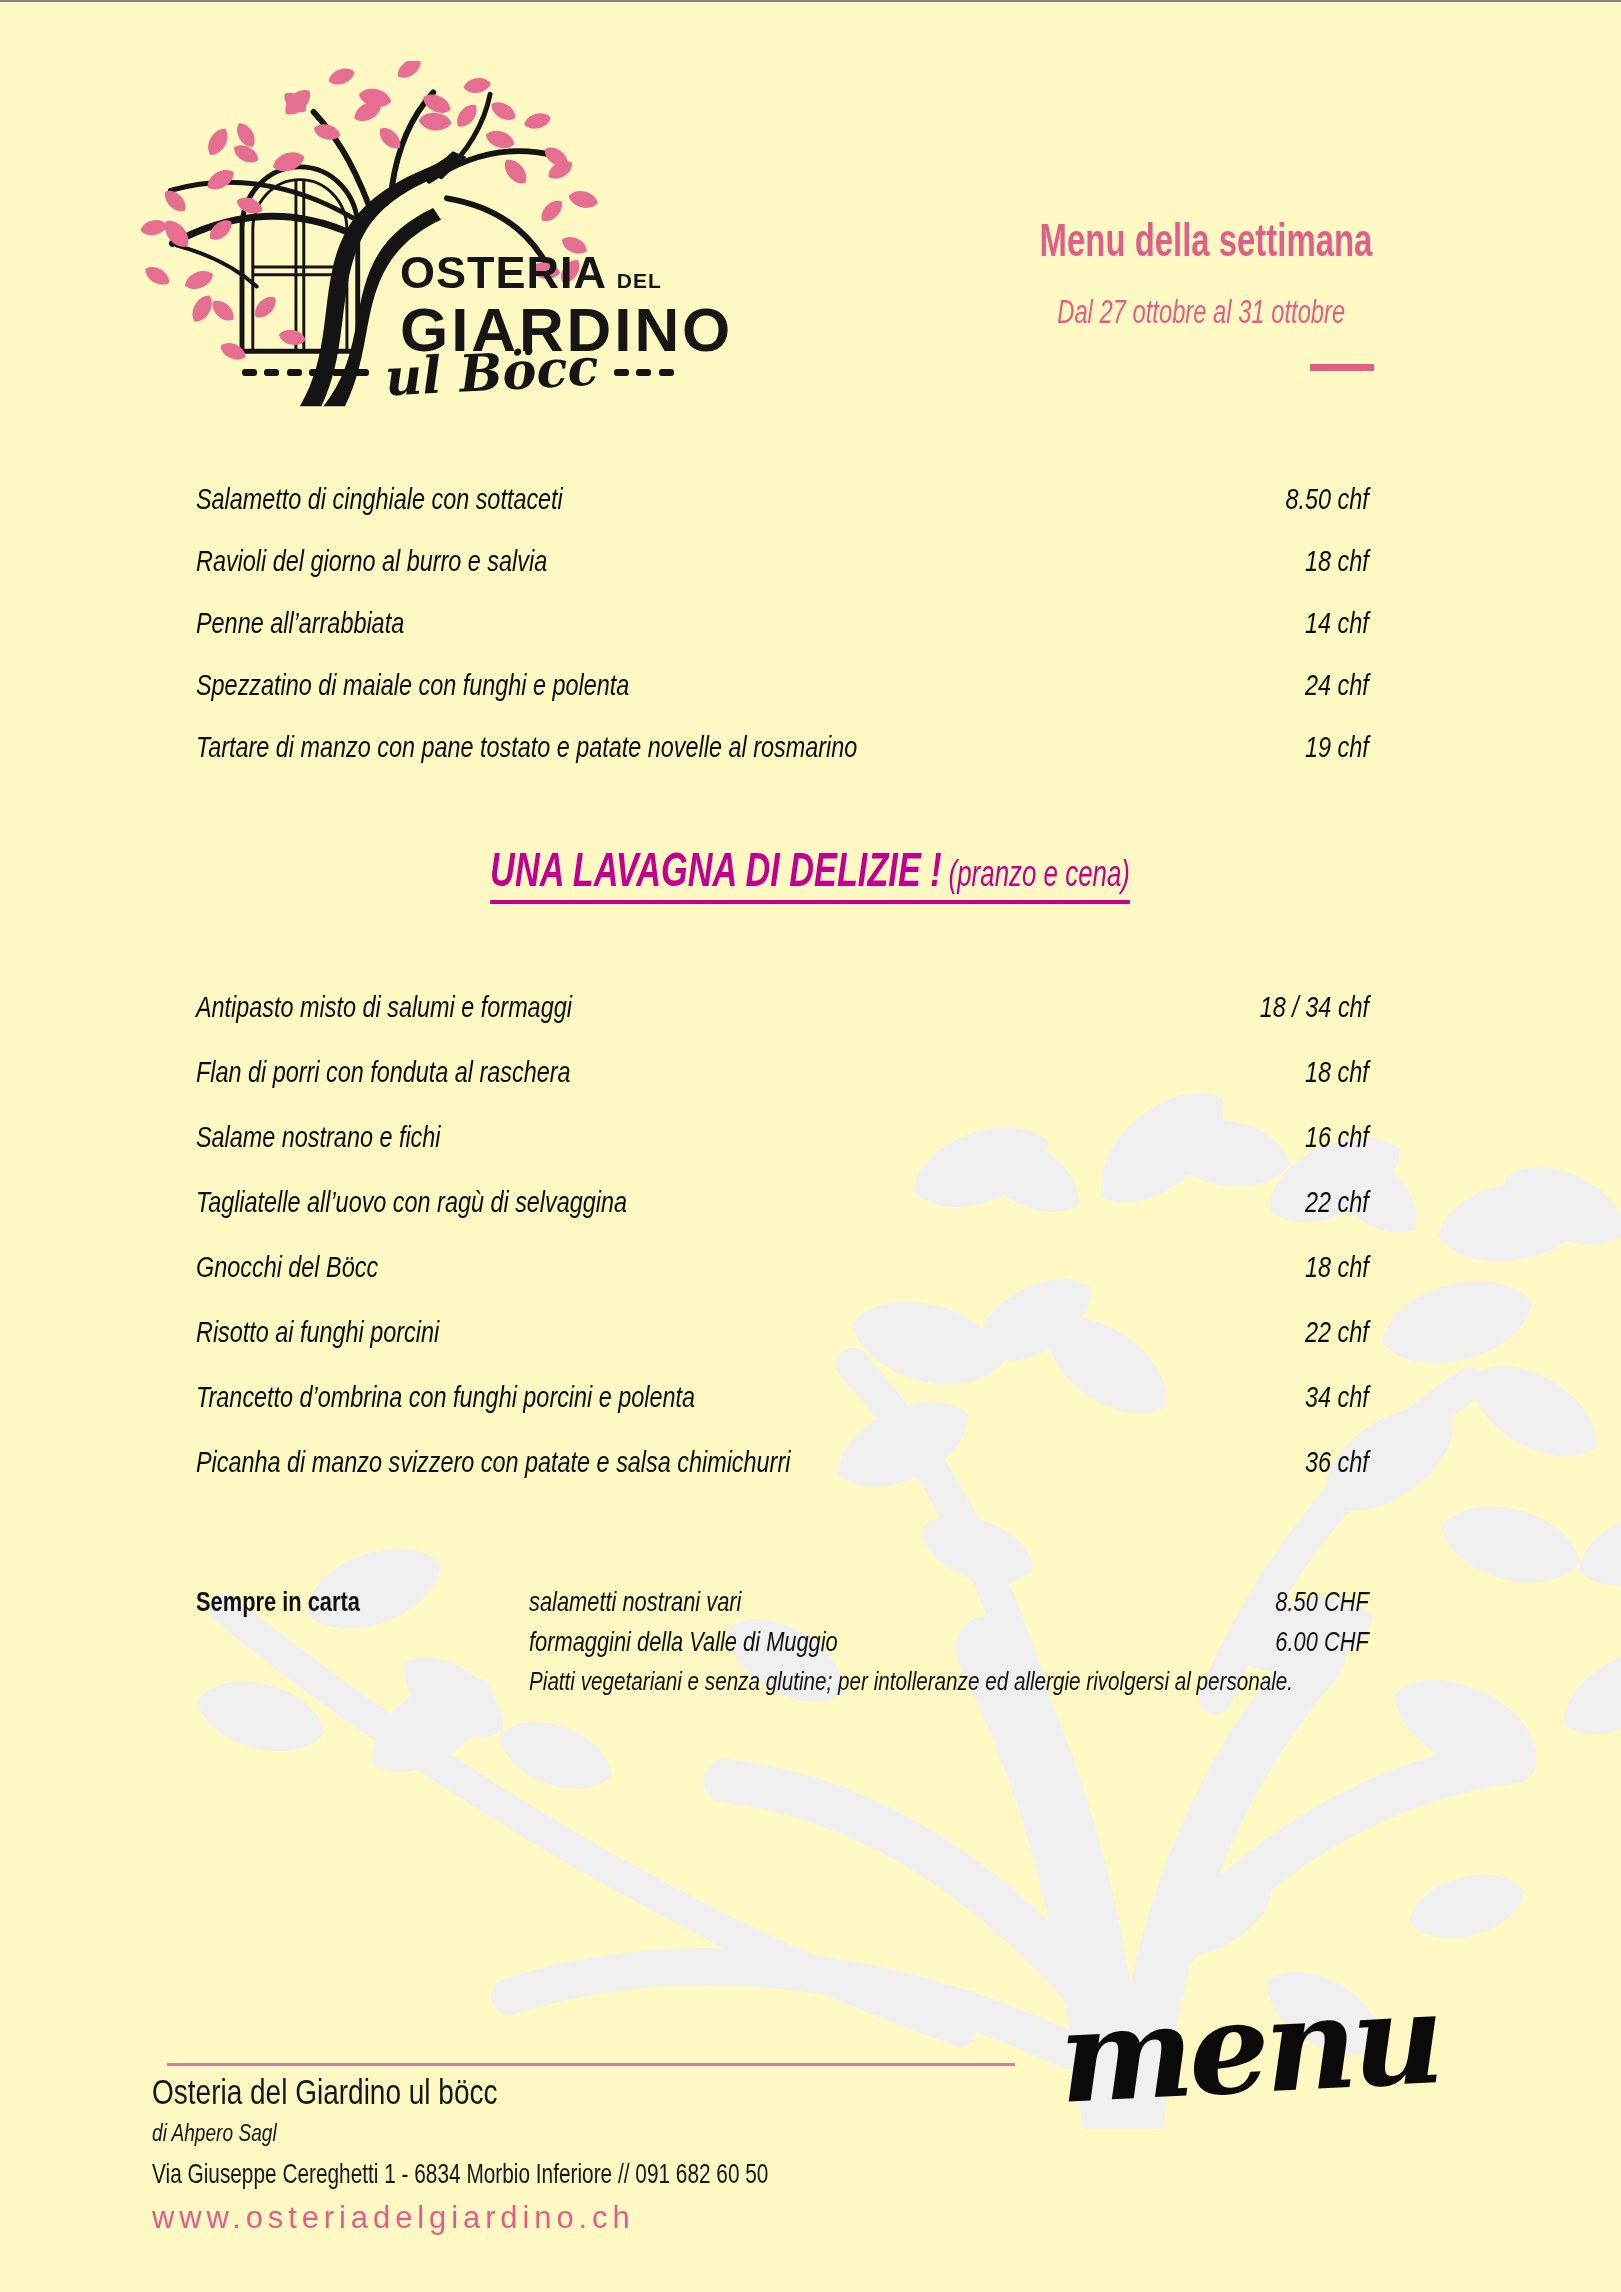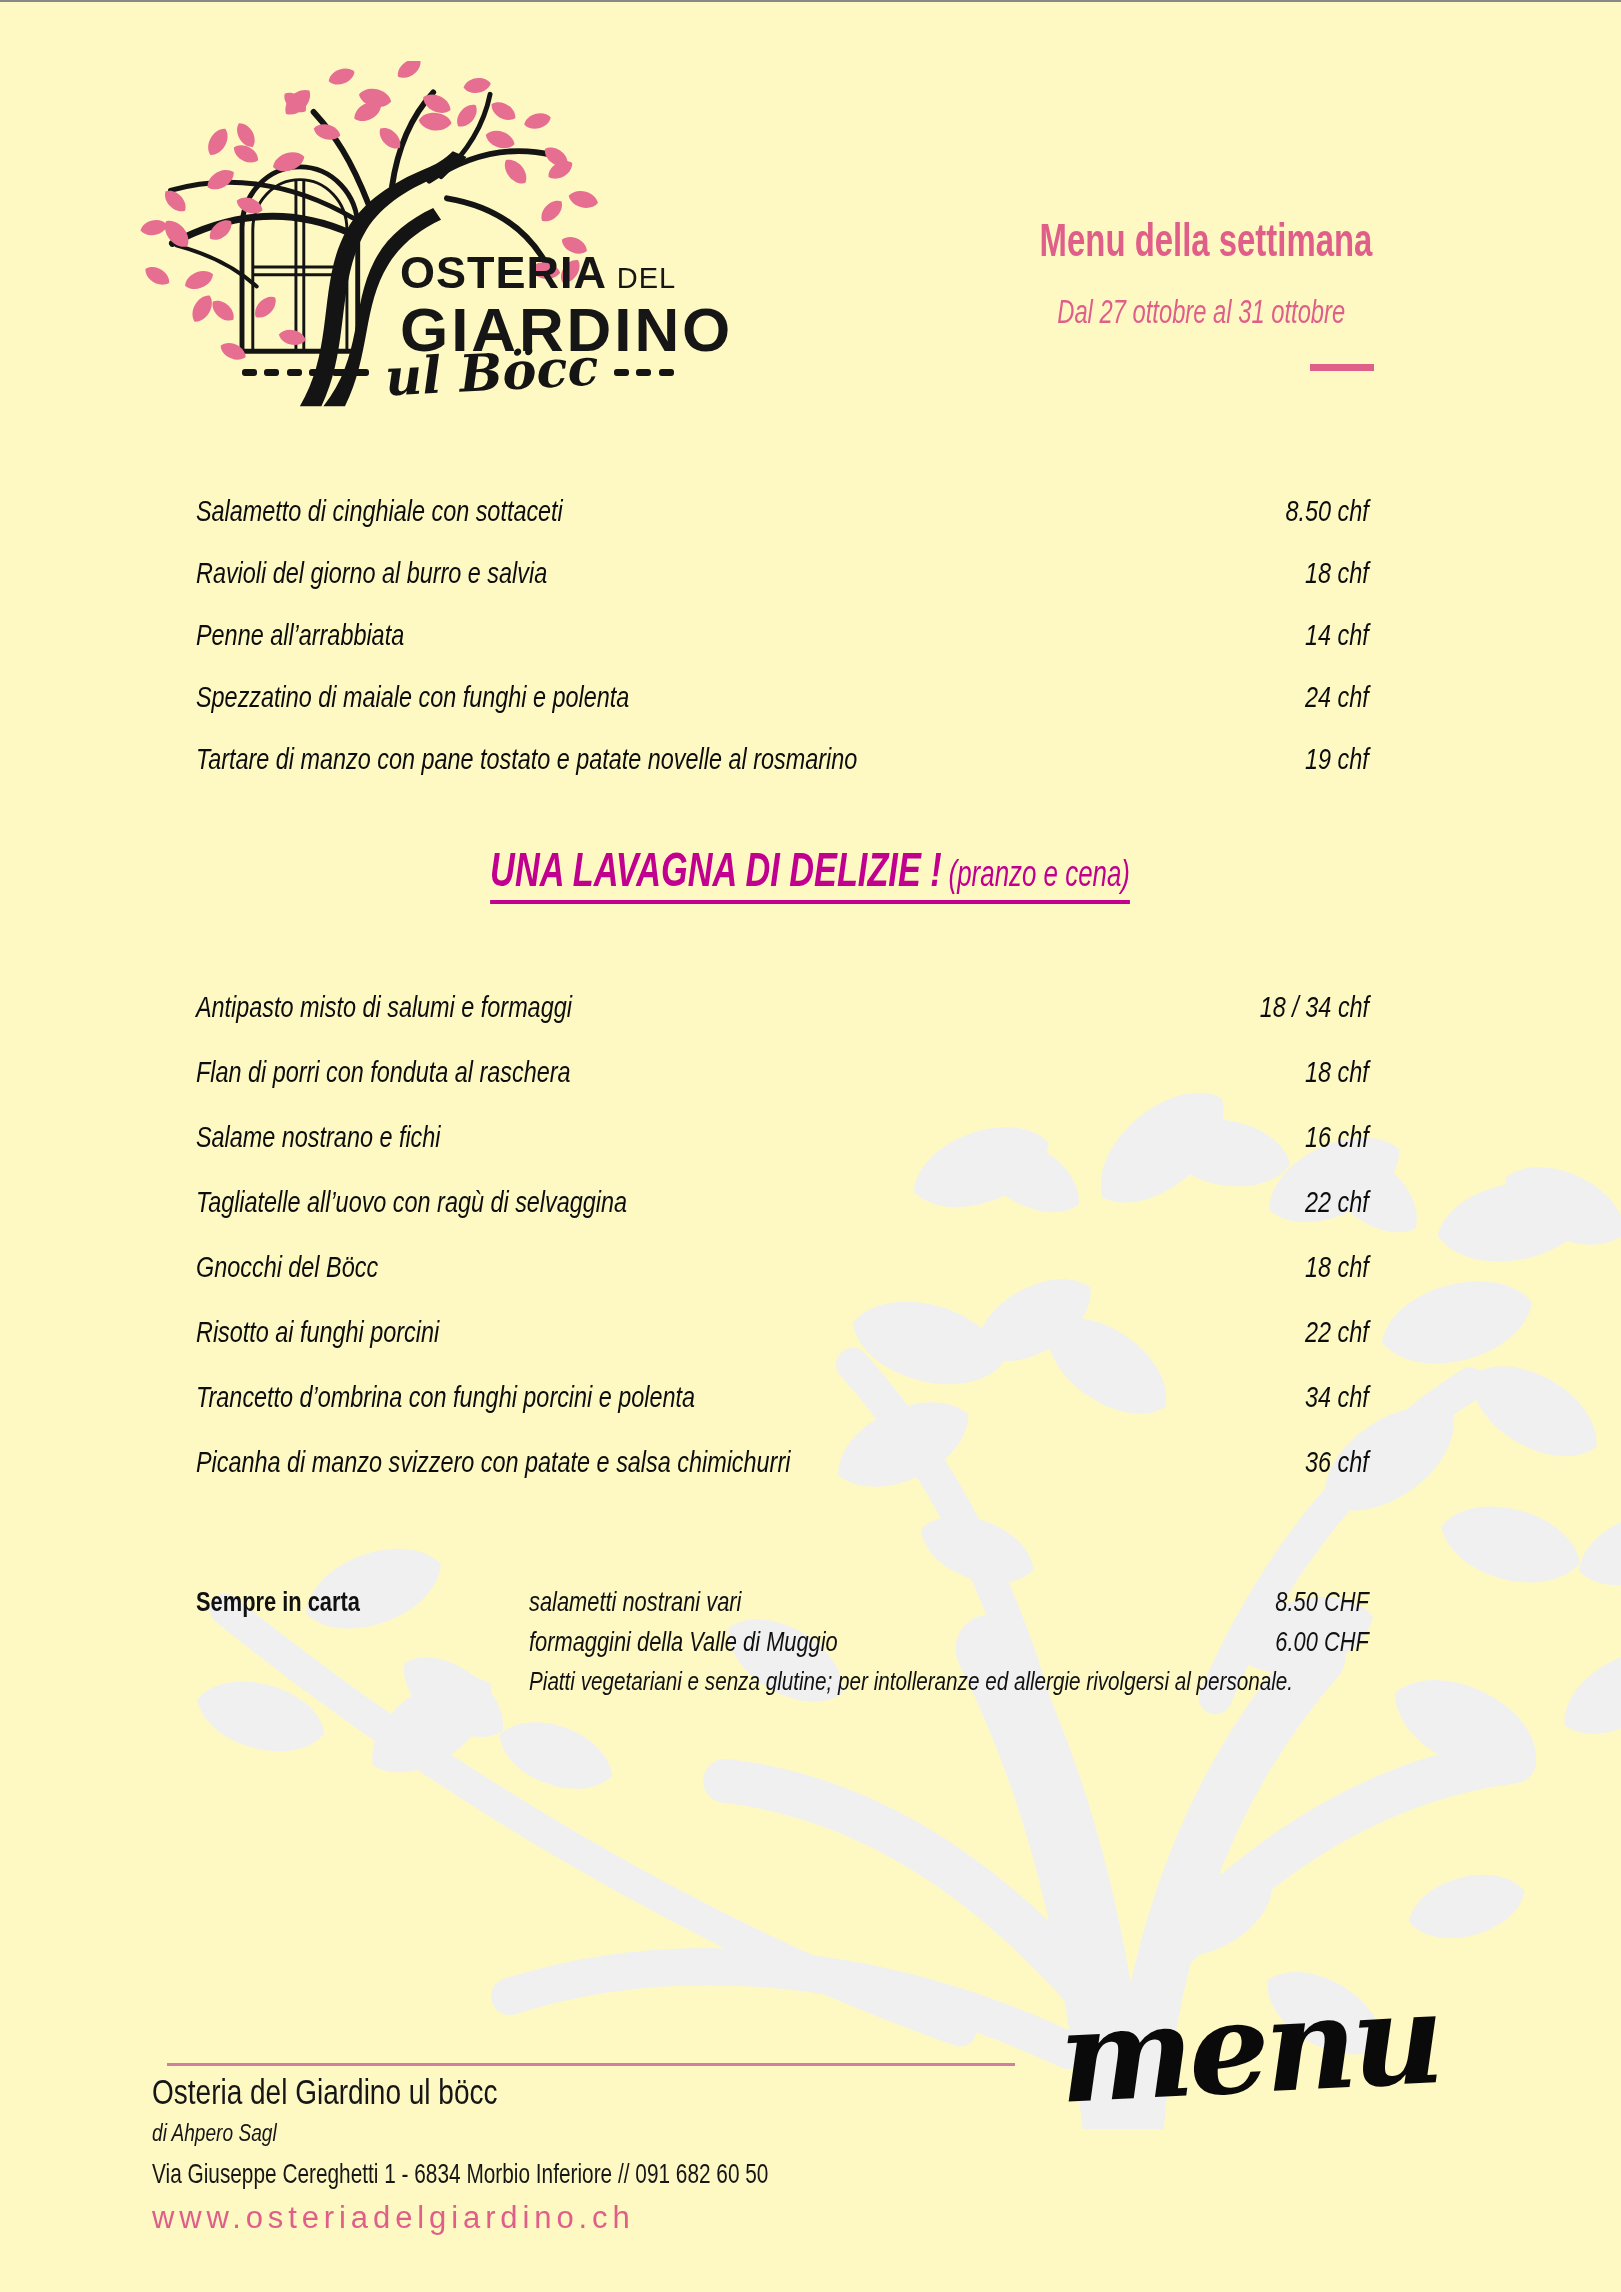--- a/index.html
+++ b/index.html
@@ -7,38 +7,38 @@
     position:relative; width:1621px; height:2293px; margin:2px auto;
     background:#fef9c3; overflow:hidden;
     font-family:"Liberation Sans", sans-serif; color:#111;
   }
   
   .watermark { position:absolute; left:0; top:1029px; z-index:0; }
   
   .logo-art { position:absolute; left:88px; top:59px; z-index:1; }
   .logo-line1 { position:absolute; left:400px; top:245px; display:flex; align-items:baseline; gap:9.8px; z-index:2; }
   .logo-osteria { font-size:45px; font-weight:800; letter-spacing:1px; color:#161616; }
-  .logo-del { font-size:29px; font-weight:400; letter-spacing:1px; color:#161616; }
+  .logo-del { font-size:21px; font-weight:700; letter-spacing:1px; color:#161616; }
   .logo-line2 { position:absolute; left:400px; top:292px; font-size:62px; font-weight:800; letter-spacing:2.9px; color:#161616; z-index:2; }
   .logo-script-row { position:absolute; left:242px; top:345px; display:flex; align-items:center; z-index:2; }
   .dashes { display:flex; gap:7.8px; }
   .dash { width:14.7px; height:7.8px; background:#141414; border-radius:2.9px; }
   .logo-script { font-family:"DejaVu Serif", serif; font-style:italic; font-weight:bold;
                  font-size:51px; color:#141414; margin:0 15.7px; transform:rotate(-3deg); line-height:1; }
   
   .header { position:absolute; top:210px; right:249px; text-align:center; z-index:2; }
   .header-title { font-size:47px; font-weight:bold; color:var(--pink,#df5f8a);
                   transform:scaleX(0.70); transform-origin:100% 50%; white-space:nowrap; }
   .header-subtitle { margin-top:25.5px; font-size:33px; font-style:italic; color:var(--pink,#df5f8a);
                   transform:scaleX(0.72); transform-origin:100% 50%; white-space:nowrap; }
   .accent-bar { position:absolute; left:1310px; top:362px; width:64px; height:6.9px;
                 background:var(--pink,#df5f8a); z-index:2; }
   
   .list { position:absolute; left:196px; width:1173px; z-index:2; font-style:italic; font-size:30px; color:#0d0d0d; }
-  .list-week { top:492px; }
+  .list-week { top:480px; }
   .list-lavagna { top:988px; }
   .menu-row { display:flex; justify-content:space-between; align-items:flex-start; }
   .list-week .menu-row { height:62px; }
   .list-lavagna .menu-row { height:65px; }
   .dish  { display:inline-block; white-space:nowrap; transform:scaleX(0.78); transform-origin:0 50%; }
   .price { display:inline-block; white-space:nowrap; transform:scaleX(0.78); transform-origin:100% 50%; }
   
   .lavagna-heading { position:absolute; top:839px; left:0; width:100%; text-align:center; z-index:2;
                      color:var(--magenta,#c1008f); font-style:italic; }
   .lh-underline { display:inline-block; border-bottom:4.9px solid var(--magenta,#c1008f); padding-bottom:2.9px;

